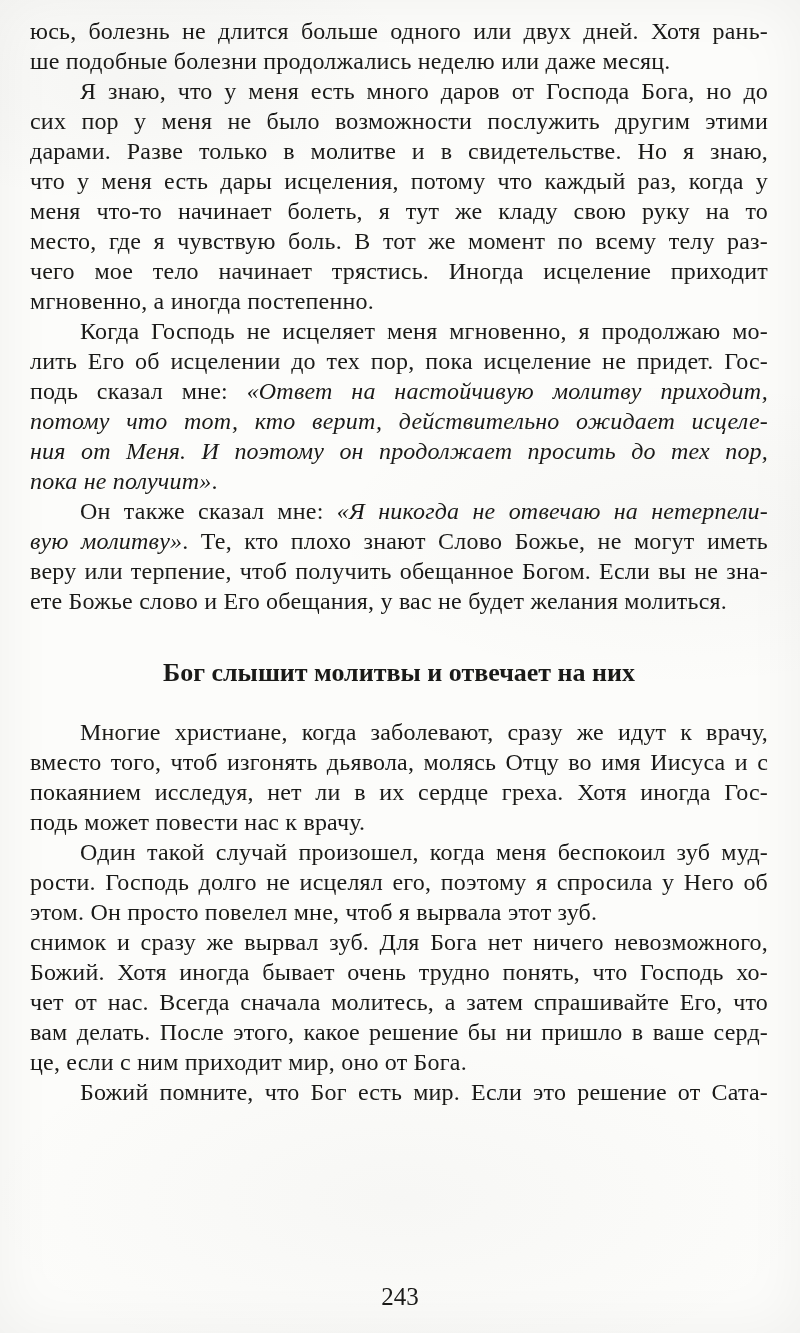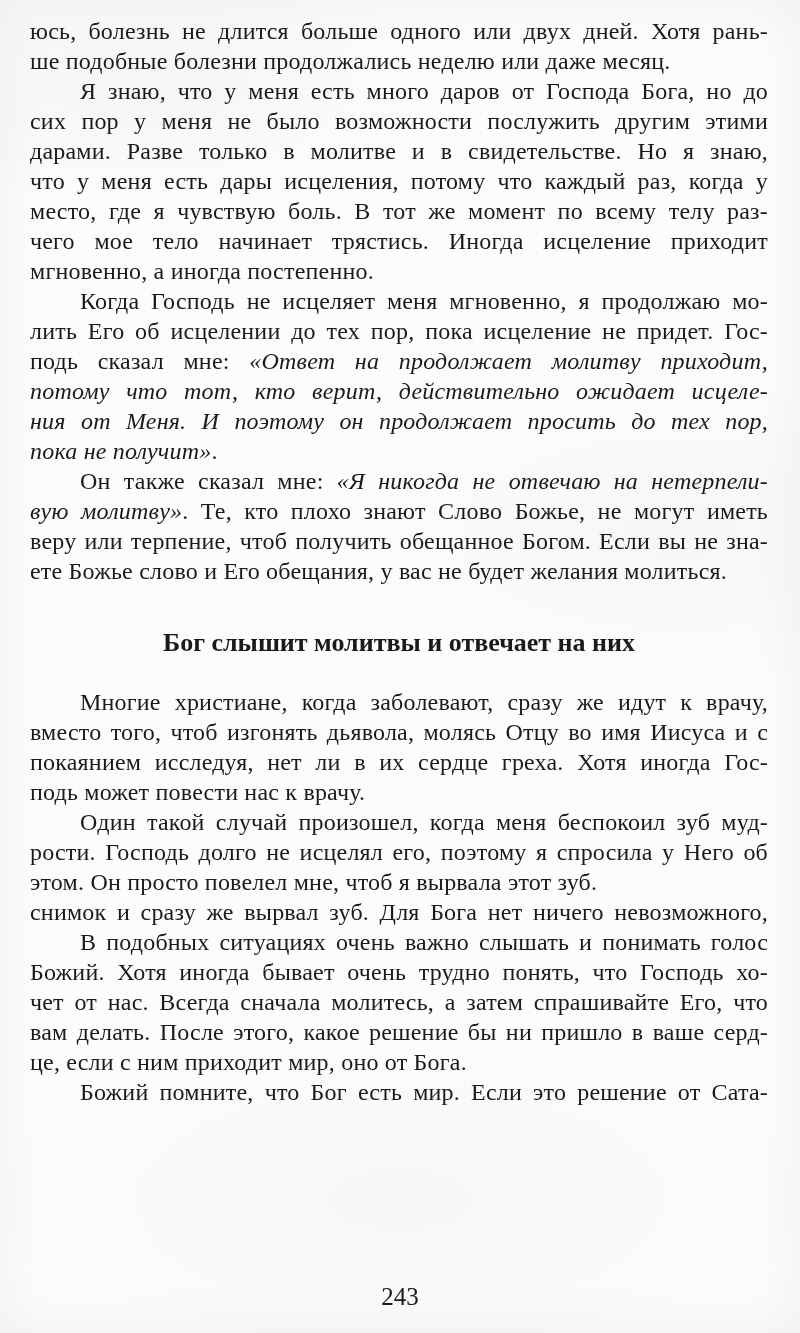--- a/index.html
+++ b/index.html
@@ -69,28 +69,29 @@
   <div class="text-block">
       <div class="paragraph">
         <div class="text-line"><span>юсь, болезнь не длится больше одного или двух дней. Хотя рань-</span></div>
         <div class="text-line last"><span>ше подобные болезни продолжались неделю или даже месяц.</span></div>
       </div>
       <div class="paragraph">
         <div class="text-line indent"><span>Я знаю, что у меня есть много даров от Господа Бога, но до</span></div>
         <div class="text-line"><span>сих пор у меня не было возможности послужить другим этими</span></div>
         <div class="text-line"><span>дарами. Разве только в молитве и в свидетельстве. Но я знаю,</span></div>
         <div class="text-line"><span>что у меня есть дары исцеления, потому что каждый раз, когда у</span></div>
+        <div class="text-line"><span>меня что-то начинает болеть, я тут же кладу свою руку на то</span></div>
         <div class="text-line"><span>место, где я чувствую боль. В тот же момент по всему телу раз-</span></div>
         <div class="text-line"><span>чего мое тело начинает трястись. Иногда исцеление приходит</span></div>
         <div class="text-line last"><span>мгновенно, а иногда постепенно.</span></div>
       </div>
       <div class="paragraph">
         <div class="text-line indent"><span>Когда Господь не исцеляет меня мгновенно, я продолжаю мо-</span></div>
         <div class="text-line"><span>лить Его об исцелении до тех пор, пока исцеление не придет. Гос-</span></div>
-        <div class="text-line"><span>подь сказал мне: </span><span class="run-italic">«Ответ на продолжает молитву приходит,</span></div>
+        <div class="text-line"><span>подь сказал мне: </span><span class="run-italic">«Ответ на настойчивую молитву приходит,</span></div>
         <div class="text-line"><span class="run-italic">потому что тот, кто верит, действительно ожидает исцеле-</span></div>
         <div class="text-line"><span class="run-italic">ния от Меня. И поэтому он продолжает просить до тех пор,</span></div>
         <div class="text-line last"><span class="run-italic">пока не получит»</span><span>.</span></div>
       </div>
       <div class="paragraph">
         <div class="text-line indent"><span>Он также сказал мне: </span><span class="run-italic">«Я никогда не отвечаю на нетерпели-</span></div>
         <div class="text-line"><span class="run-italic">вую молитву»</span><span>. Те, кто плохо знают Слово Божье, не могут иметь</span></div>
         <div class="text-line"><span>веру или терпение, чтоб получить обещанное Богом. Если вы не зна-</span></div>
         <div class="text-line last"><span>ете Божье слово и Его обещания, у вас не будет желания молиться.</span></div>
       </div>
@@ -103,21 +104,20 @@
       </div>
       <div class="paragraph">
         <div class="text-line indent"><span>Один такой случай произошел, когда меня беспокоил зуб муд-</span></div>
         <div class="text-line"><span>рости. Господь долго не исцелял его, поэтому я спросила у Него об</span></div>
         <div class="text-line last"><span>этом. Он просто повелел мне, чтоб я вырвала этот зуб.</span></div>
       </div>
       <div class="paragraph">
         <div class="text-line"><span>снимок и сразу же вырвал зуб. Для Бога нет ничего невозможного,</span></div>
       </div>
       <div class="paragraph">
-        <div class="text-line indent"><span>В подобных ситуациях очень важно слышать и понимать голос</span></div>
         <div class="text-line"><span>Божий. Хотя иногда бывает очень трудно понять, что Господь хо-</span></div>
         <div class="text-line"><span>чет от нас. Всегда сначала молитесь, а затем спрашивайте Его, что</span></div>
         <div class="text-line"><span>вам делать. После этого, какое решение бы ни пришло в ваше серд-</span></div>
         <div class="text-line last"><span>це, если с ним приходит мир, оно от Бога.</span></div>
       </div>
       <div class="paragraph">
         <div class="text-line indent"><span>Божий помните, что Бог есть мир. Если это решение от Сата-</span></div>
       </div>
     </div>
   <div class="page-number">243</div>

